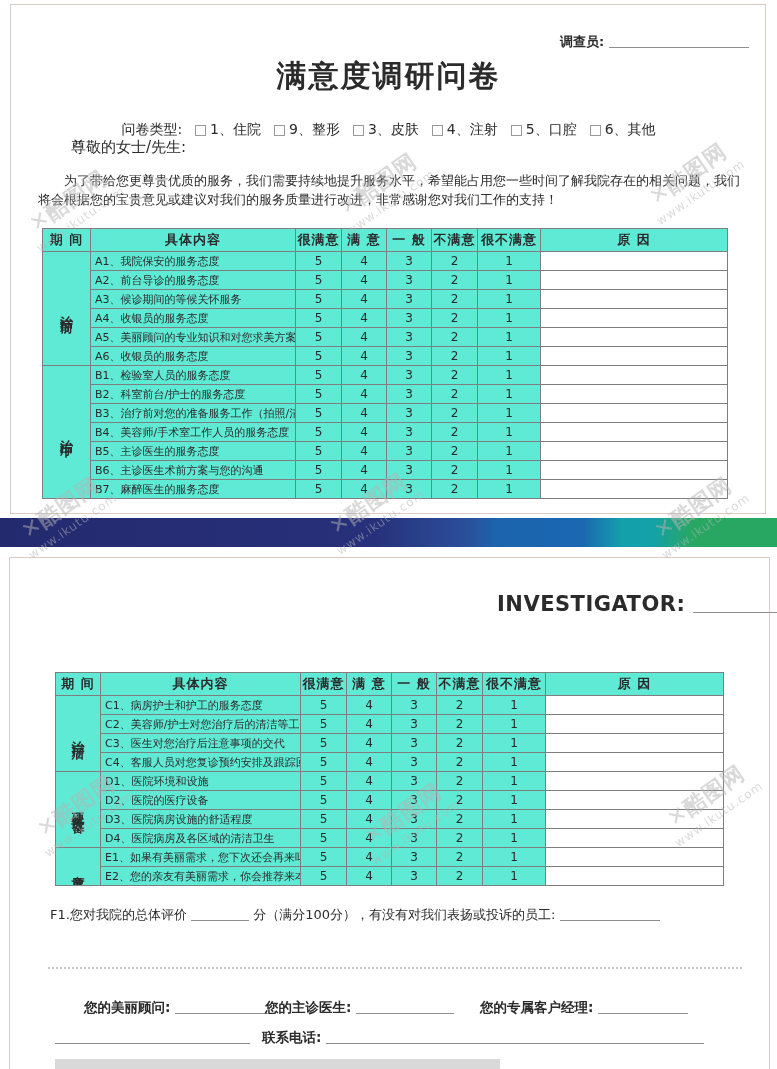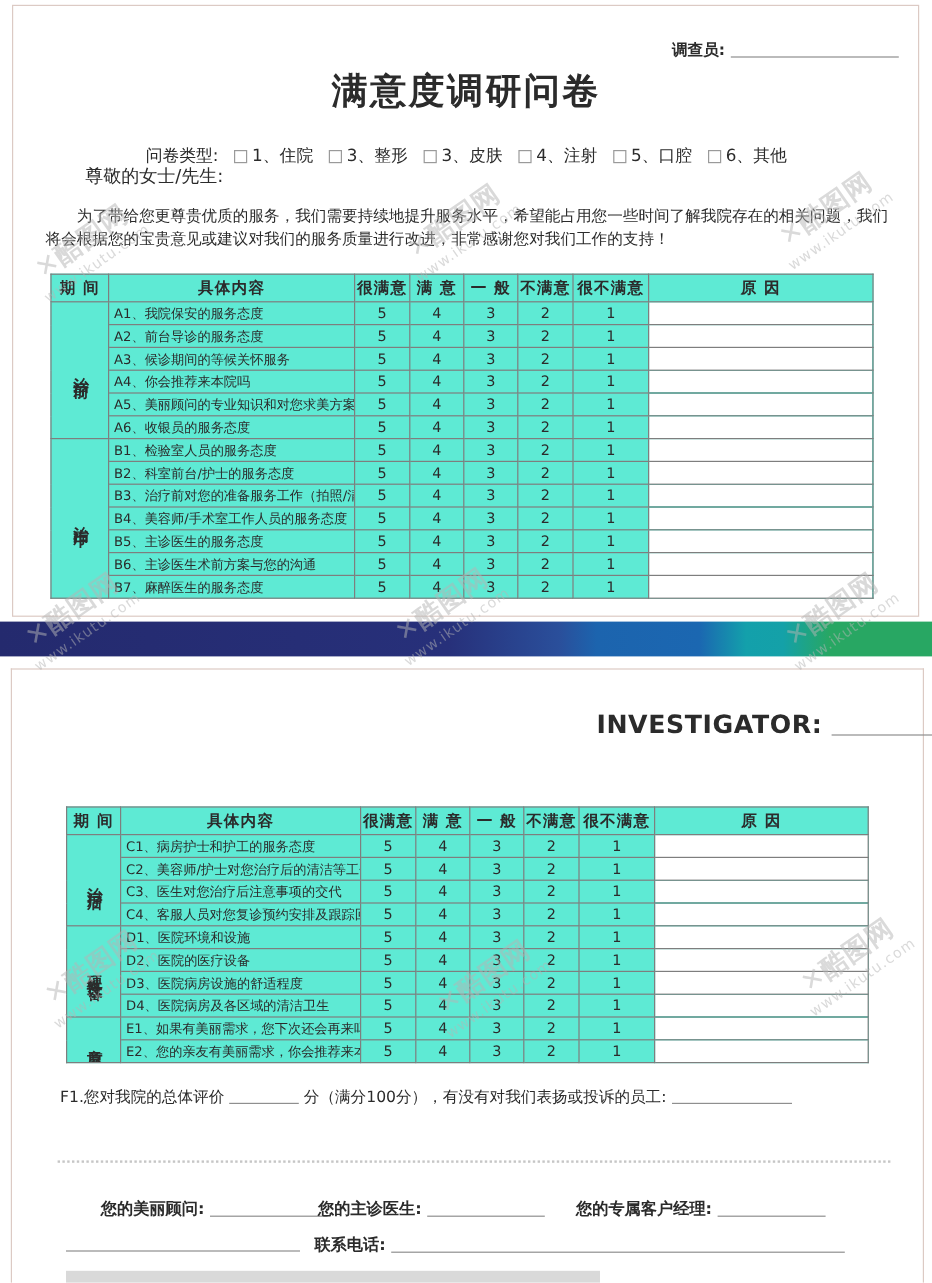--- a/index.html
+++ b/index.html
@@ -82,21 +82,21 @@
 
 <div class="type-row">
   <span class="caption">问卷类型:</span>
   <span style="display:inline-flex;gap:13px">
       <span class="opt">
         <span class="cb"></span>
         <span>1、住院</span>
       </span>
       <span class="opt">
         <span class="cb"></span>
-        <span>3、整形</span>
+        <span>9、整形</span>
       </span>
       <span class="opt">
         <span class="cb"></span>
         <span>3、皮肤</span>
       </span>
       <span class="opt">
         <span class="cb"></span>
         <span>4、注射</span>
       </span>
       <span class="opt">
@@ -159,21 +159,21 @@
       <tr>
         <td class="content">A3、候诊期间的等候关怀服务</td>
         <td class="rate">5</td>
         <td class="rate">4</td>
         <td class="rate">3</td>
         <td class="rate">2</td>
         <td class="rate">1</td>
         <td class="reason"></td>
       </tr>
       <tr>
-        <td class="content">A4、你会推荐来本院吗</td>
+        <td class="content">A4、收银员的服务态度</td>
         <td class="rate">5</td>
         <td class="rate">4</td>
         <td class="rate">3</td>
         <td class="rate">2</td>
         <td class="rate">1</td>
         <td class="reason"></td>
       </tr>
       <tr>
         <td class="content">A5、美丽顾问的专业知识和对您求美方案的讲解</td>
         <td class="rate">5</td>

